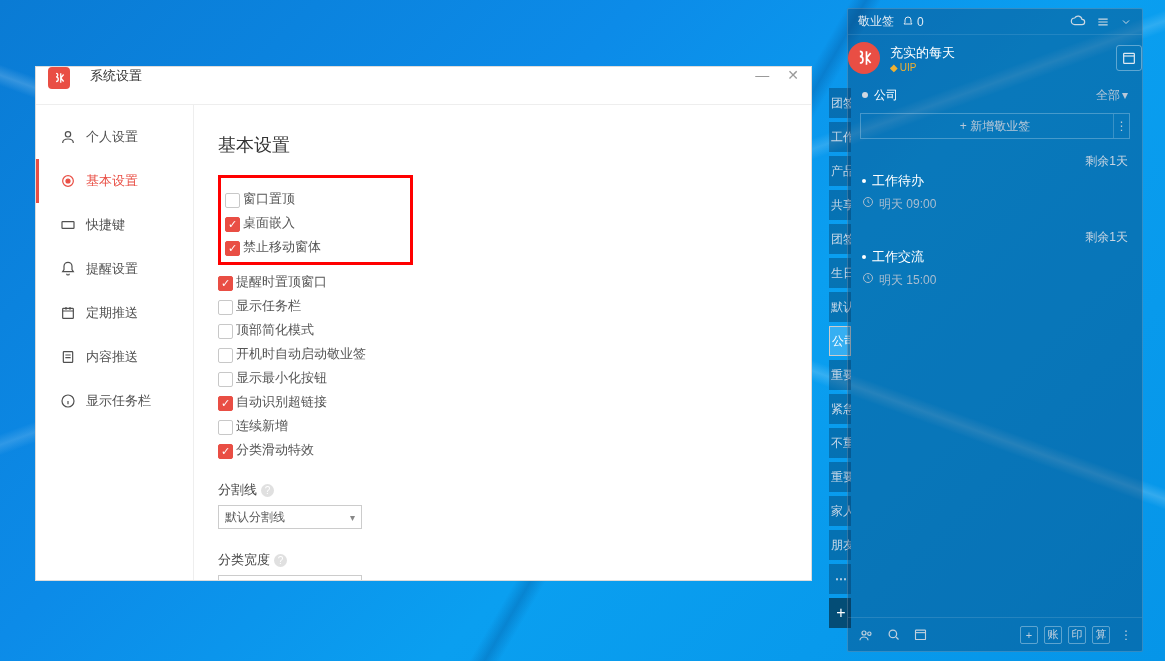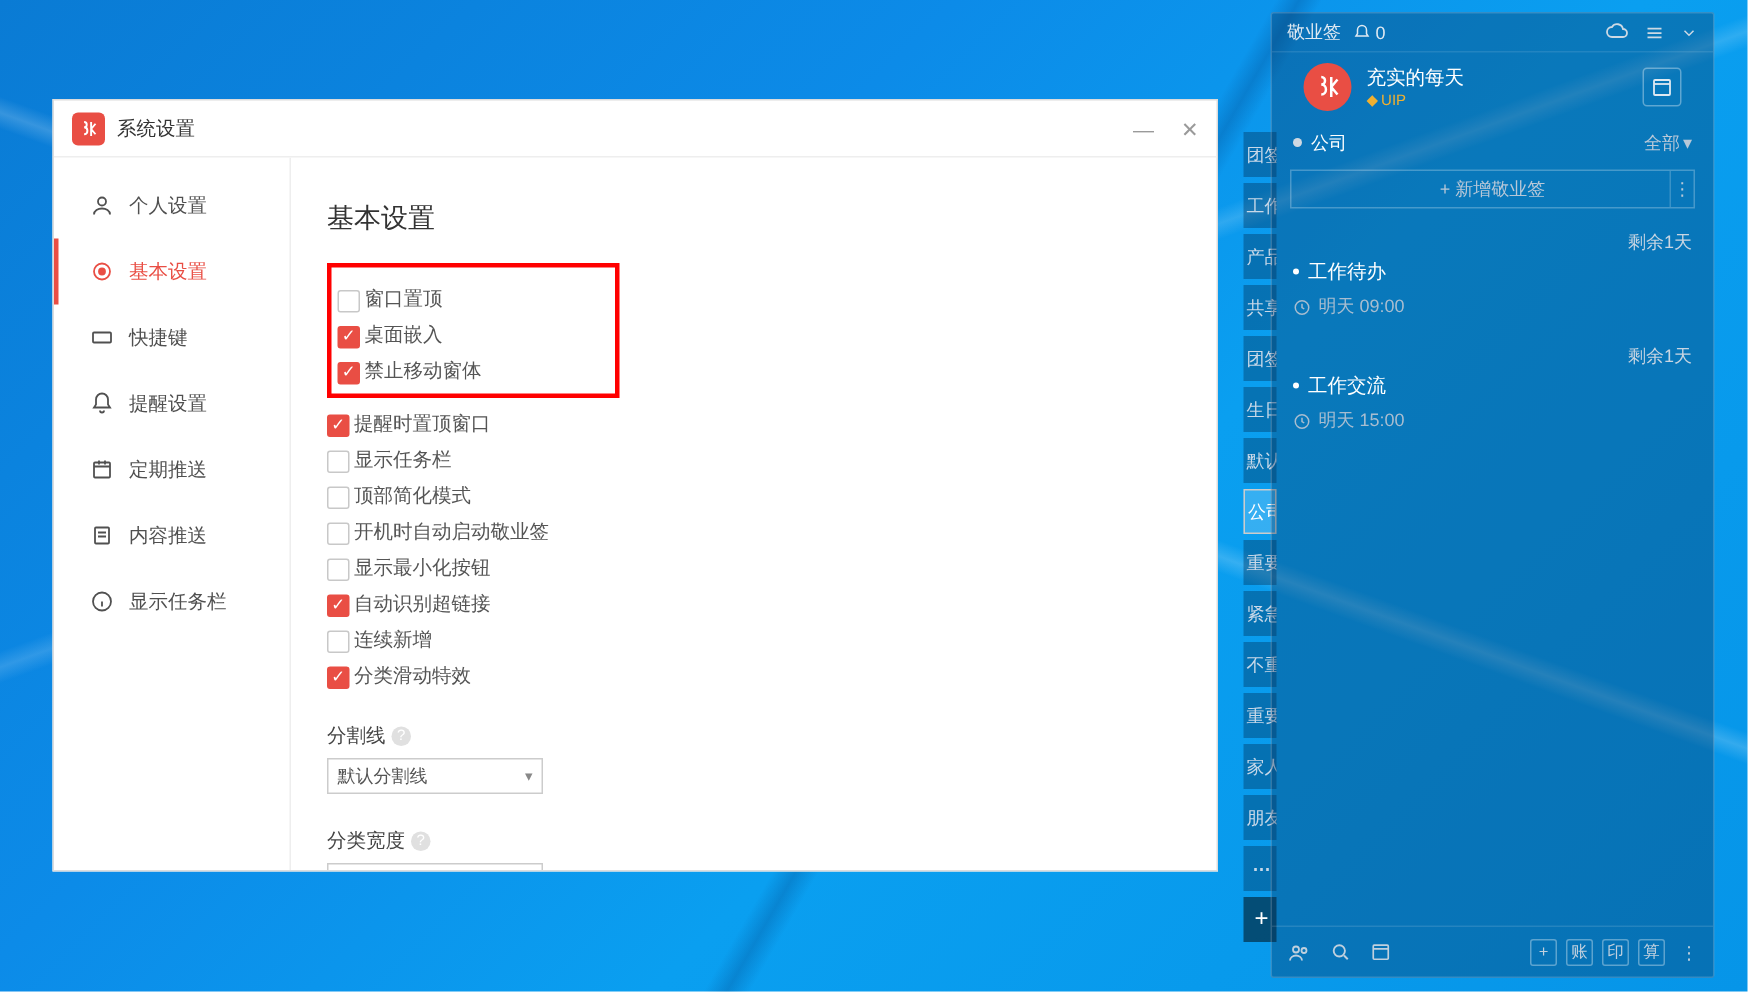--- a/index.html
+++ b/index.html
@@ -4,21 +4,21 @@
 <style>
 * { margin: 0; padding: 0; box-sizing: border-box; font-family: "Microsoft YaHei", "PingFang SC", sans-serif; }
 body { width: 1165px; height: 661px; overflow: hidden; background: linear-gradient(135deg, #0a7bd4 0%, #0c8be8 35%, #0a9ff0 60%, #0695e8 100%); position: relative; }
 .desktop-rays{position:absolute;inset:0;background:
  linear-gradient(200deg, rgba(255,255,255,0) 45%, rgba(255,255,255,0.18) 46%, rgba(255,255,255,0) 47%),
  linear-gradient(160deg, rgba(255,255,255,0) 40%, rgba(255,255,255,0.15) 41%, rgba(255,255,255,0) 42%),
  linear-gradient(120deg, rgba(0,55,120,0) 55%, rgba(0,55,120,0.25) 56%, rgba(0,55,120,0) 57%);
  pointer-events:none;}
 
 .settings{position:absolute;left:35px;top:66px;width:777px;height:515px;background:#fff;border:1px solid #dcdcdc;display:flex;flex-direction:column;}
-.titlebar{height:38px;border-bottom:1px solid #eee;display:flex;align-items:center;padding:0 12px;}
+.titlebar{height:38px;border-bottom:1px solid #eee;display:flex;padding:0 12px;gap:12px;}
 .app-logo{width:22px;height:22px;border-radius:4px;background:#e94e44;display:flex;align-items:center;justify-content:center;margin-right:8px;}
 .app-logo svg{width:14px;height:14px;}
 .title-text{font-size:13px;color:#333;}
 .win-controls{margin-left:auto;display:flex;gap:18px;color:#9a9a9a;font-size:14px;}
 .win-controls span{cursor:default;}
 .body{flex:1;display:flex;overflow:hidden;}
 .sidebar{width:158px;border-right:1px solid #eee;padding-top:10px;}
 .sb-item{height:44px;display:flex;align-items:center;padding-left:24px;gap:10px;font-size:13px;color:#505050;cursor:default;}
 .sb-item.active{color:#e94e44;border-left:3px solid #e94e44;padding-left:21px;}
 .sb-item svg{width:16px;height:16px;}
@@ -39,37 +39,37 @@
 .bg-tab{height:30px;width:22px;background:rgba(0,35,70,.35);color:#c8d8e8;font-size:12px;display:flex;align-items:center;padding-left:2px;overflow:hidden;white-space:nowrap;}
 .bg-tab.sel{background:rgba(255,255,255,.18);color:#fff;}
 .bg-tab.dots{justify-content:center;font-weight:bold;}
 .bg-tab.plus{background:rgba(0,0,0,.5);justify-content:center;color:#fff;font-size:16px;}
 
 .widget{position:absolute;right:22px;top:8px;width:296px;height:644px;background:rgba(10,50,90,.35);border:1px solid rgba(255,255,255,.18);border-radius:2px;color:#dfe9f2;display:flex;flex-direction:column;font-size:12px;}
 .w-top{height:26px;display:flex;align-items:center;padding:0 10px;border-bottom:1px solid rgba(255,255,255,.1);}
 .w-top .brand{font-size:12px;}
 .w-top .bell{margin-left:8px;display:flex;align-items:center;gap:3px;}
 .w-top .right{margin-left:auto;display:flex;gap:10px;align-items:center;color:#cdd9e4;}
-.w-user{height:46px;display:flex;align-items:center;padding:0 21px;gap:10px;}
+.w-user{height:46px;display:flex;align-items:center;padding:0 0;gap:10px;}
 .w-avatar{width:32px;height:32px;border-radius:50%;background:#e94e44;display:flex;align-items:center;justify-content:center;}
 .w-avatar svg{width:20px;height:20px;}
 .w-uname{font-size:13px;color:#fff;font-weight:500;}
 .w-vip{font-size:10px;color:#f0b030;display:flex;align-items:center;gap:2px;}
 .w-vip .dia{color:#f0b030;}
 .w-cal{margin-left:auto;width:26px;height:26px;border:1px solid rgba(255,255,255,.35);border-radius:3px;display:flex;align-items:center;justify-content:center;}
 .w-cat{height:28px;display:flex;align-items:center;padding:0 14px;justify-content:space-between;color:#fff;}
 .w-cat .dot{width:6px;height:6px;border-radius:50%;background:#cfd8e2;margin-right:6px;}
 .w-cat .all{color:#b8c8d8;font-size:12px;display:flex;align-items:center;gap:2px;}
 .w-add{margin:4px 12px 8px;height:26px;border:1px solid rgba(255,255,255,.25);display:flex;align-items:center;justify-content:center;color:#b8c8d8;font-size:12px;position:relative;}
 .w-add .handle{position:absolute;right:0;top:0;bottom:0;width:16px;border-left:1px solid rgba(255,255,255,.2);display:flex;align-items:center;justify-content:center;}
 .note{padding:6px 14px 10px;border-bottom:0 solid rgba(255,255,255,.08);}
 .note .remain{text-align:right;font-size:12px;color:#c8d5e2;margin-bottom:2px;}
 .note .nt-title{font-size:13px;color:#fff;display:flex;align-items:center;gap:6px;}
 .note .nt-title .b{width:4px;height:4px;background:#fff;border-radius:50%;}
-.note .nt-time{margin-top:6px;font-size:12px;color:#a8bdd0;display:flex;align-items:center;gap:5px;}
+.note .nt-time{margin-top:6px;font-size:12px;color:#a8bdd0;display:flex;align-items:flex-start;gap:5px;}
 .note .nt-time svg{width:12px;height:12px;}
 .w-bottom{margin-top:auto;height:34px;border-top:1px solid rgba(255,255,255,.12);display:flex;align-items:center;padding:0 10px;color:#c0d0de;}
 .w-bottom .l{display:flex;gap:12px;align-items:center;}
 .w-bottom .r{margin-left:auto;display:flex;gap:6px;align-items:center;}
 .w-bottom .sq{width:18px;height:18px;border:1px solid rgba(255,255,255,.35);display:flex;align-items:center;justify-content:center;font-size:11px;border-radius:2px;}
 </style>
 </head>
 <body>
 
 <div class="desktop-rays"></div>

